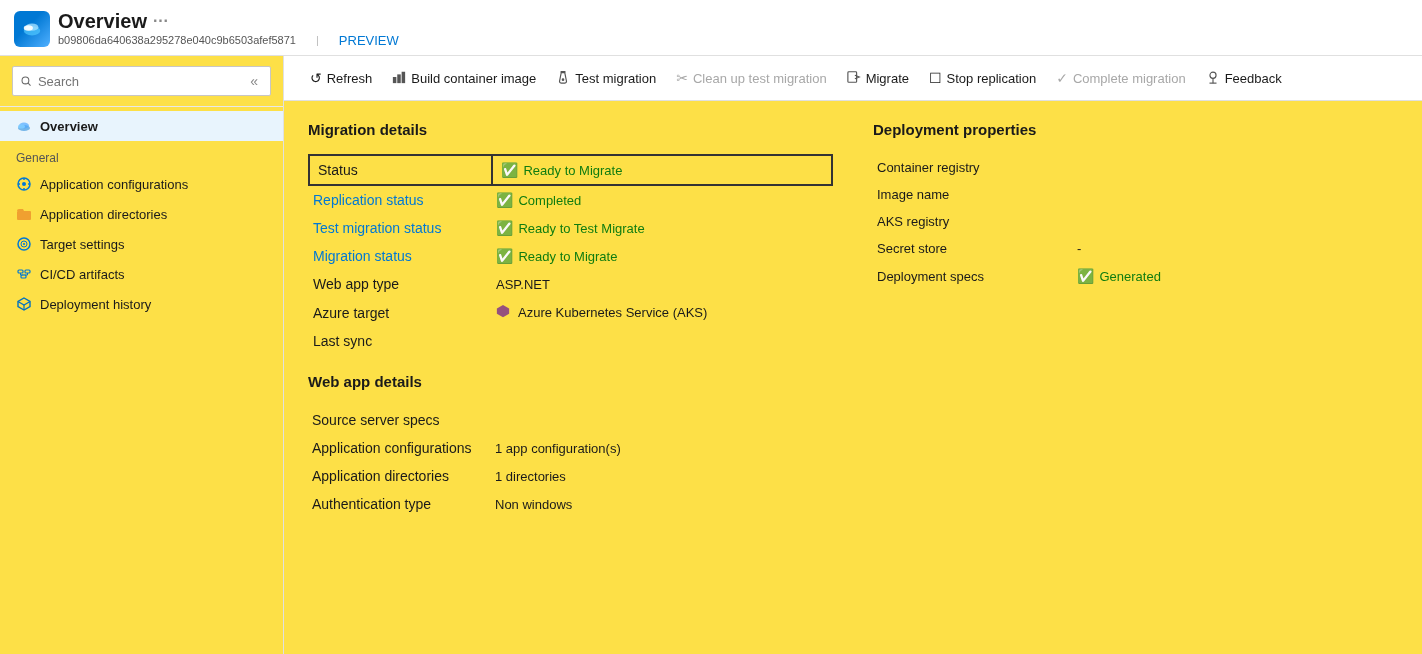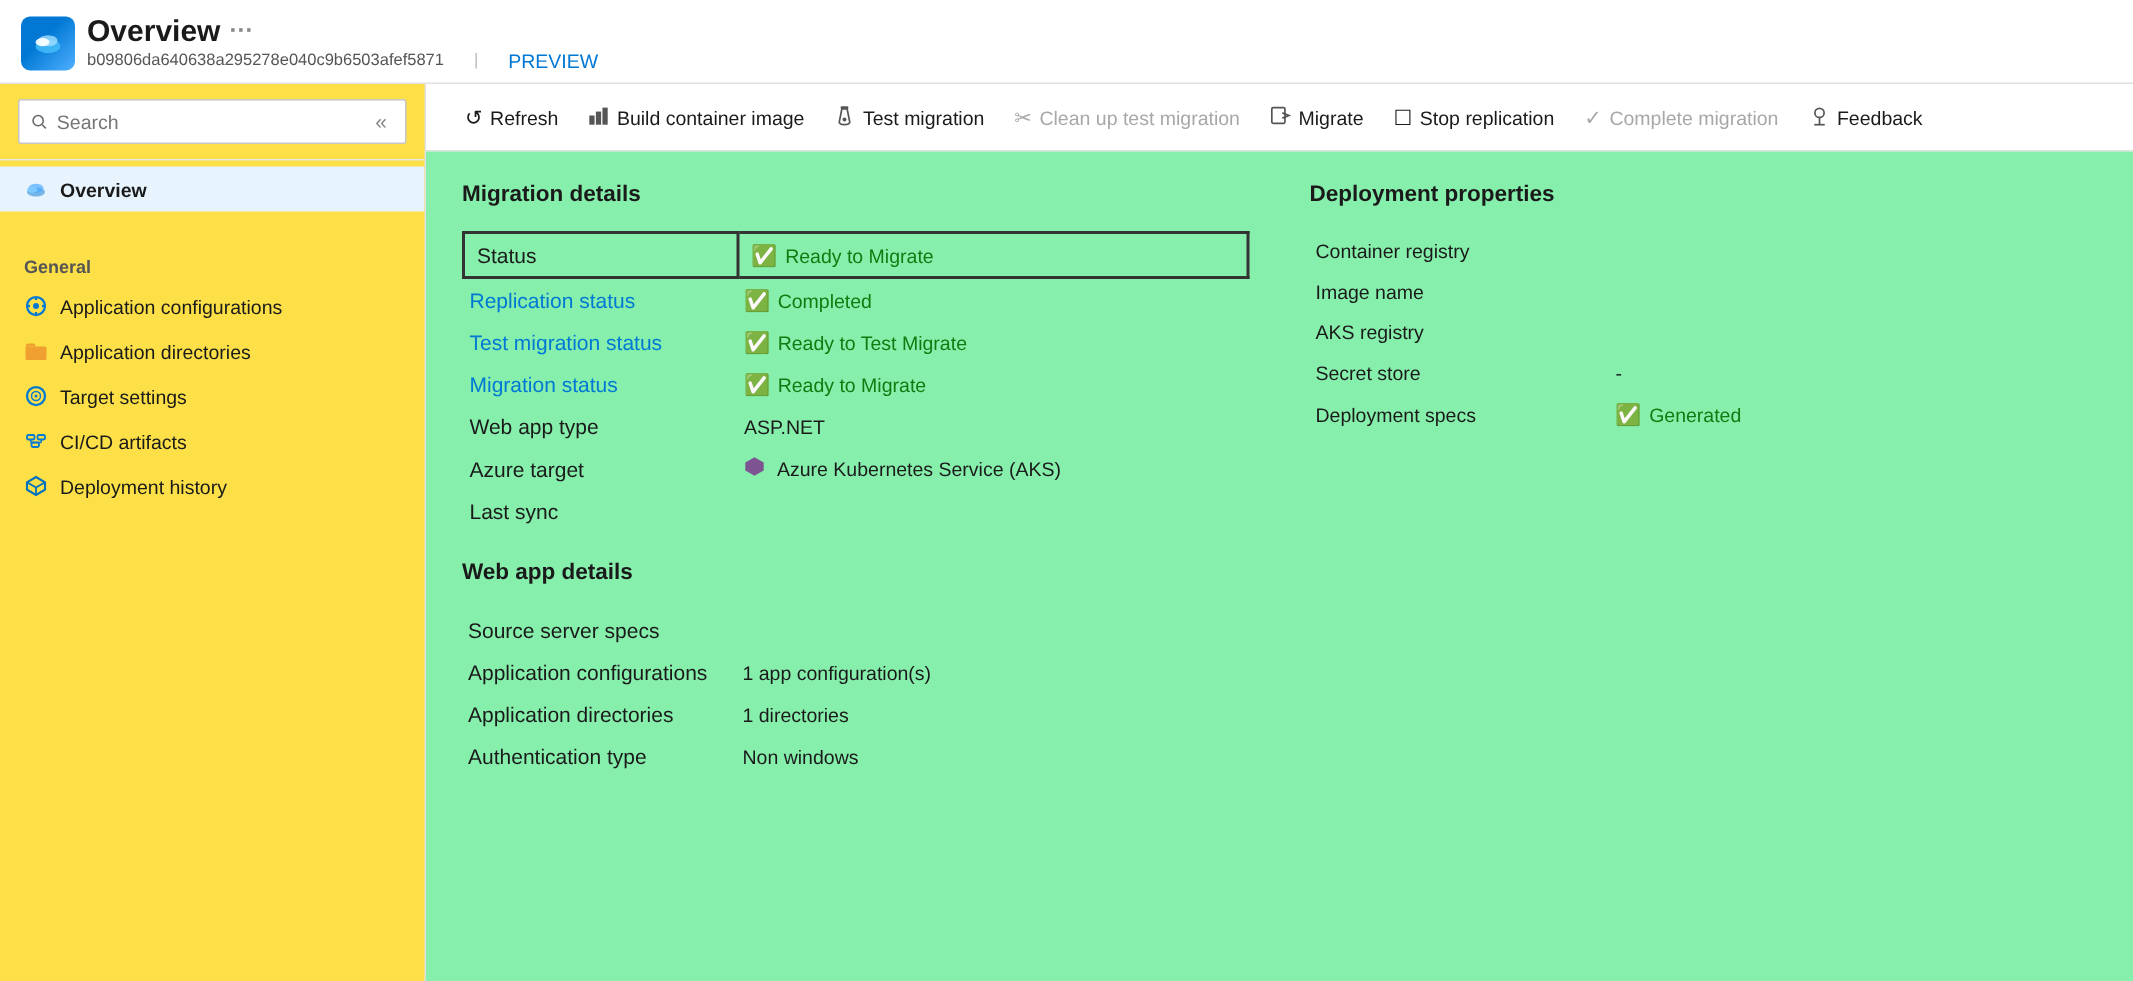--- a/index.html
+++ b/index.html
@@ -22,30 +22,30 @@
     
     .sidebar { width: 284px; background: #fde047; border-right: 1px solid #e0e0e0; display: flex; flex-direction: column; overflow-y: auto; flex-shrink: 0; }
     .sidebar-search { padding: 10px 12px; border-bottom: 1px solid #e8e8e8; }
     .search-box { display: flex; align-items: center; border: 1px solid #c8c6c4; border-radius: 2px; background: #fff; padding: 4px 8px; gap: 6px; cursor: text; }
     .search-box input { border: none; outline: none; font-size: 13px; color: #555; width: 100%; background: transparent; }
     .sidebar-collapse { margin-left: auto; color: #888; cursor: pointer; font-size: 14px; padding: 2px 4px; }
     .sidebar-nav { padding: 4px 0; }
     .sidebar-item { display: flex; align-items: center; gap: 8px; padding: 7px 16px; cursor: pointer; font-size: 13px; color: #1a1a1a; }
     .sidebar-item.active { background: #e8f4fd; font-weight: 600; }
     .sidebar-icon { width: 16px; height: 16px; display: flex; align-items: center; justify-content: center; flex-shrink: 0; }
-    .section-label { padding: 10px 16px 4px 16px; font-size: 12px; font-weight: 700; color: #555; text-transform: none; margin-top: 20px; }
+    .section-label { padding: 10px 16px 4px 16px; font-size: 12px; font-weight: 400; color: #555; text-transform: none; }
 
     
     .toolbar { background: #fff; border-bottom: 1px solid #e0e0e0; padding: 0 16px; display: flex; align-items: center; gap: 0; min-height: 44px; flex-shrink: 0; }
     .toolbar-btn { display: flex; align-items: center; gap: 5px; padding: 0 10px; height: 44px; cursor: pointer; font-size: 13px; color: #1a1a1a; border: none; background: transparent; white-space: nowrap; }
     .toolbar-btn.disabled { color: #a8a8a8; cursor: default; }
     .toolbar-icon { font-size: 14px; }
 
     
-    .main { flex: 1; overflow-y: auto; background: #86efac; padding: 20px 24px; }
+    .main { flex: 1; overflow-y: auto; background: #fde047; padding: 20px 24px; }
     .section-title { font-size: 15px; font-weight: 600; color: #1a1a1a; margin-bottom: 16px; }
 
     
     .content-grid { display: grid; grid-template-columns: 1fr 1fr; gap: 0 40px; }
 
     
     .details-table { width: 100%; border-collapse: collapse; }
     .details-table tr td { padding: 6px 4px; vertical-align: middle; }
     .details-table tr td:first-child { color: #1a1a1a; width: 183px; font-size: 14px; }
     .details-table tr td:last-child { color: #1a1a1a; font-size: 13px; }

